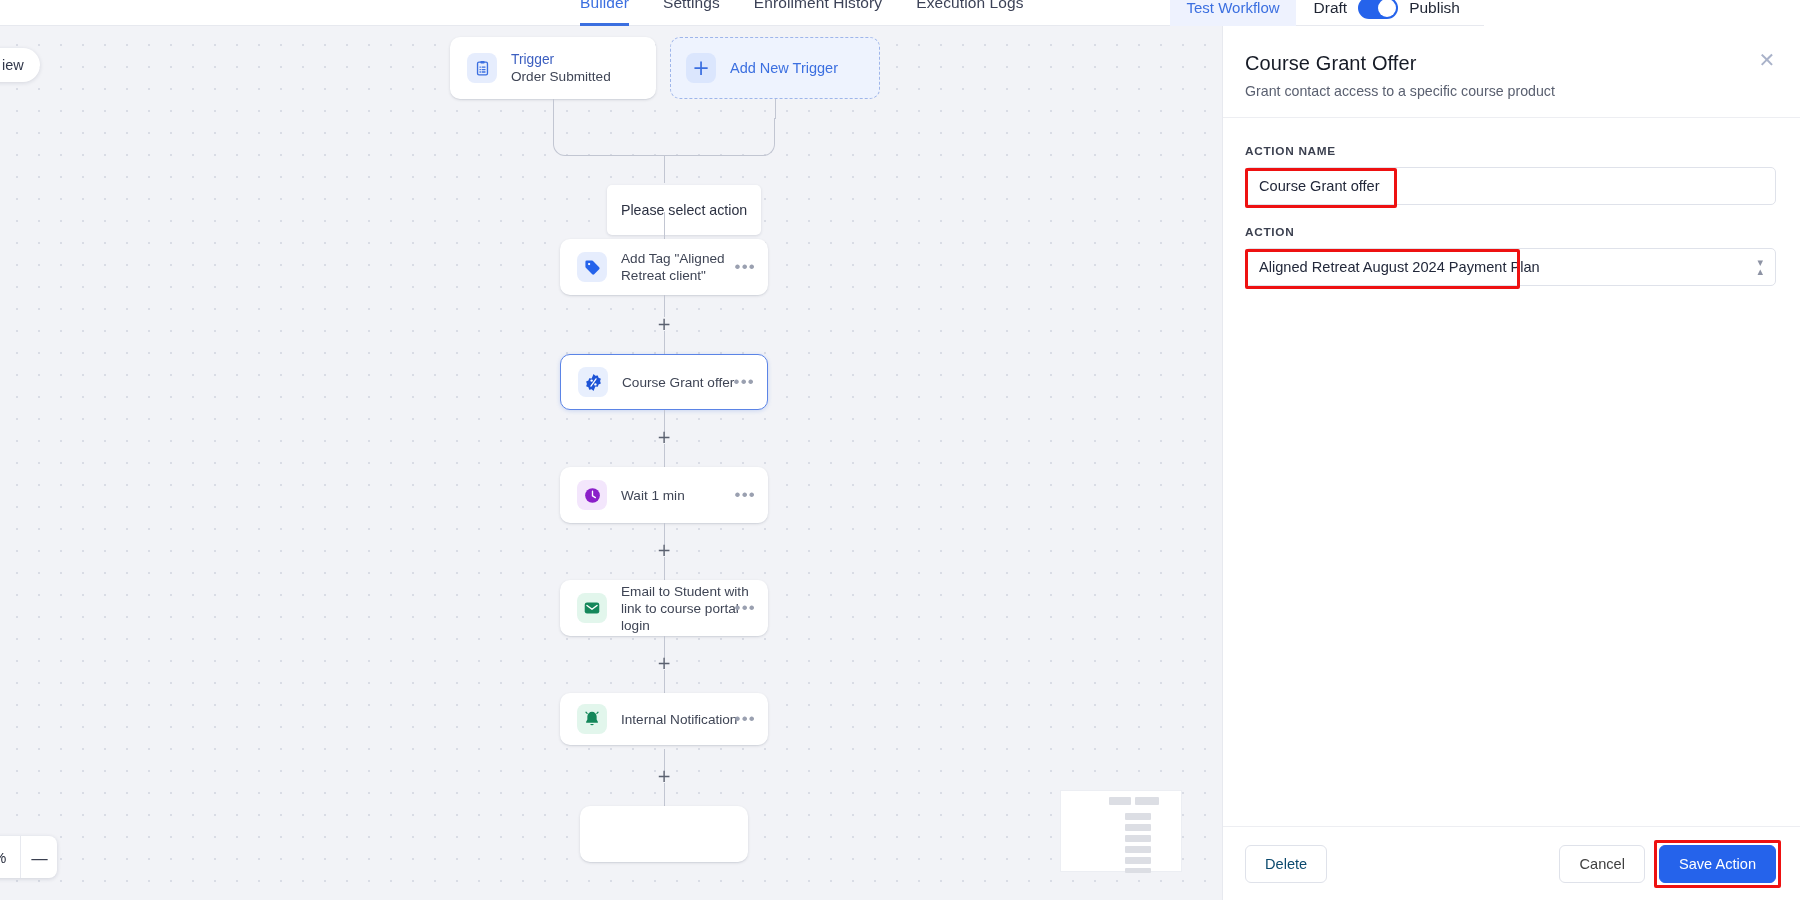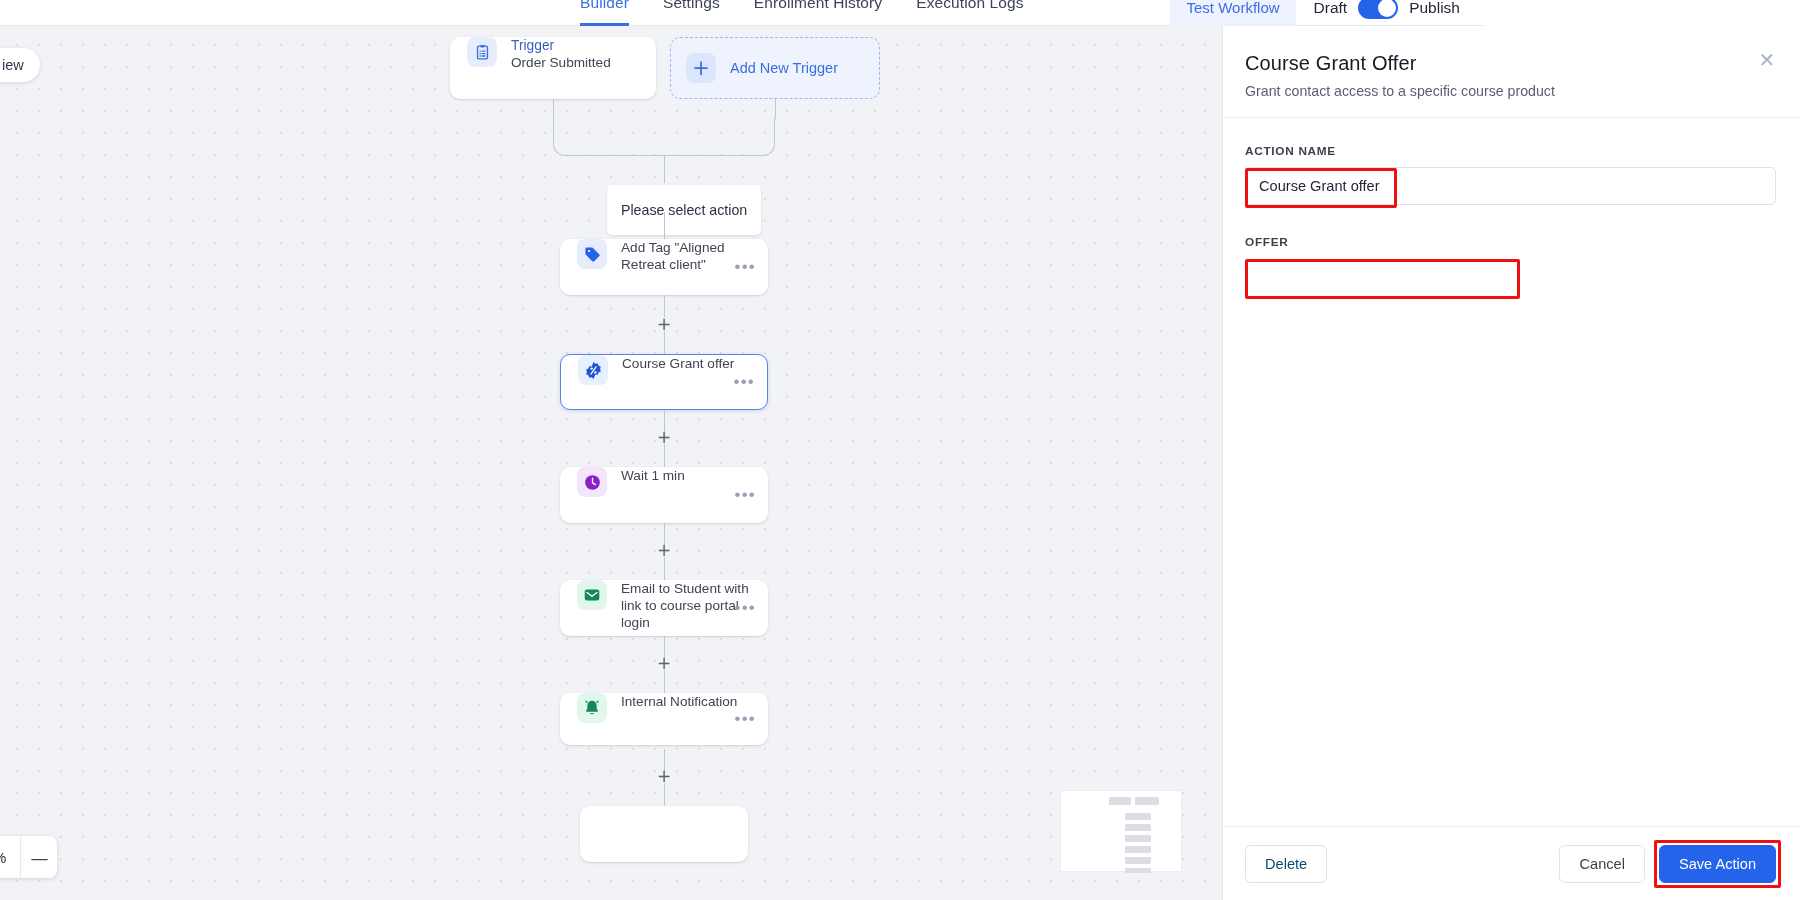--- a/index.html
+++ b/index.html
@@ -71,21 +71,21 @@
   .merge {
     position: absolute; border: 1px solid #c2c6d2; border-top: none;
     border-bottom-left-radius: 12px; border-bottom-right-radius: 12px;
   }
   .stub { position: absolute; width: 1px; background: #c2c6d2; }
 
   
   .node {
     position: absolute; background: #ffffff; border-radius: 10px;
     box-shadow: 0 1px 3px rgba(22,30,60,.12), 0 1px 1px rgba(22,30,60,.05);
-    display: flex; cursor: pointer;
+    display: flex; align-items: center; cursor: pointer;
   }
   .node.selected { border: 1.6px solid #5b84e6; box-shadow: 0 1px 4px rgba(59,111,224,.22); }
   .node-icon {
     width: 30px; height: 30px; border-radius: 8px; margin-left: 17px;
     display: flex; align-items: center; justify-content: center; flex: none;
   }
   .node-text { margin-left: 14px; font-size: 13.6px; color: #3f4555; line-height: 17px; padding-right: 8px; }
   .node-title { font-size: 13.8px; color: #3c5fc0; line-height: 17px; }
   .node-sub { font-size: 13.6px; color: #3f4555; line-height: 18px; }
   .node-dots {
@@ -143,21 +143,21 @@
   }
   .panel-head { padding: 26px 26px 18px 22px; border-bottom: 1px solid #edeef2; position: relative; }
   .panel-title { font-size: 20px; color: #161b26; font-weight: 400; letter-spacing: .1px; }
   .panel-sub { margin-top: 8px; font-size: 14.2px; color: #5a6070; }
   .panel-close {
     position: absolute; right: 22px; top: 24px; width: 22px; height: 22px;
     color: #a9b2c9; font-size: 20px; line-height: 20px; text-align: center; cursor: pointer;
     font-family: "DejaVu Sans", sans-serif;
   }
   .panel-body { flex: 1; padding: 26px 24px 0 22px; overflow: hidden; }
-  .field { margin-bottom: 30px; position: relative; }
+  .field { margin-bottom: 20px; position: relative; }
   .flabel { font-size: 11.8px; letter-spacing: .7px; color: #3c4150; font-weight: bold; margin-bottom: 9px; }
   .input {
     width: 100%; height: 38px; border: 1px solid #dfe2ea; border-radius: 5px;
     padding: 0 13px; font-size: 14.6px; color: #22283a;
     font-family: "Liberation Sans", sans-serif; background: #fff; outline: none;
   }
   .selectwrap { position: relative; }
   .selectwrap .spin {
     position: absolute; right: 13px; top: 50%; transform: translateY(-50%);
     color: #8d93a4; font-size: 11px; line-height: 9px; text-align: center; pointer-events: none;
@@ -347,21 +347,25 @@
     </div>
 
     <div class="panel-body">
       <div class="field">
         <div class="flabel">ACTION NAME</div>
         <input class="input" value="Course Grant offer" style="">
         <div class="hl" style="left:0; top:24px; width:152px; height:40px;"></div>
       </div>
 
       <div class="field">
-        <div class="flabel">OFFER</div>
+        <div class="flabel">ACTION</div>
+        <div class="selectwrap">
+          <input class="input" readonly="" value="Aligned Retreat August 2024 Payment Plan" style="">
+          <div class="spin">▾<br>▴</div>
+        </div>
         <div class="hl" style="left:0; top:24px; width:275px; height:40px;"></div>
       </div>
     </div>
 
     <div class="panel-foot">
       <div class="btn delete">Delete</div>
       <div class="foot-right">
         <div class="btn">Cancel</div>
         <div style="position:relative;">
           <div class="btn primary">Save Action</div>

